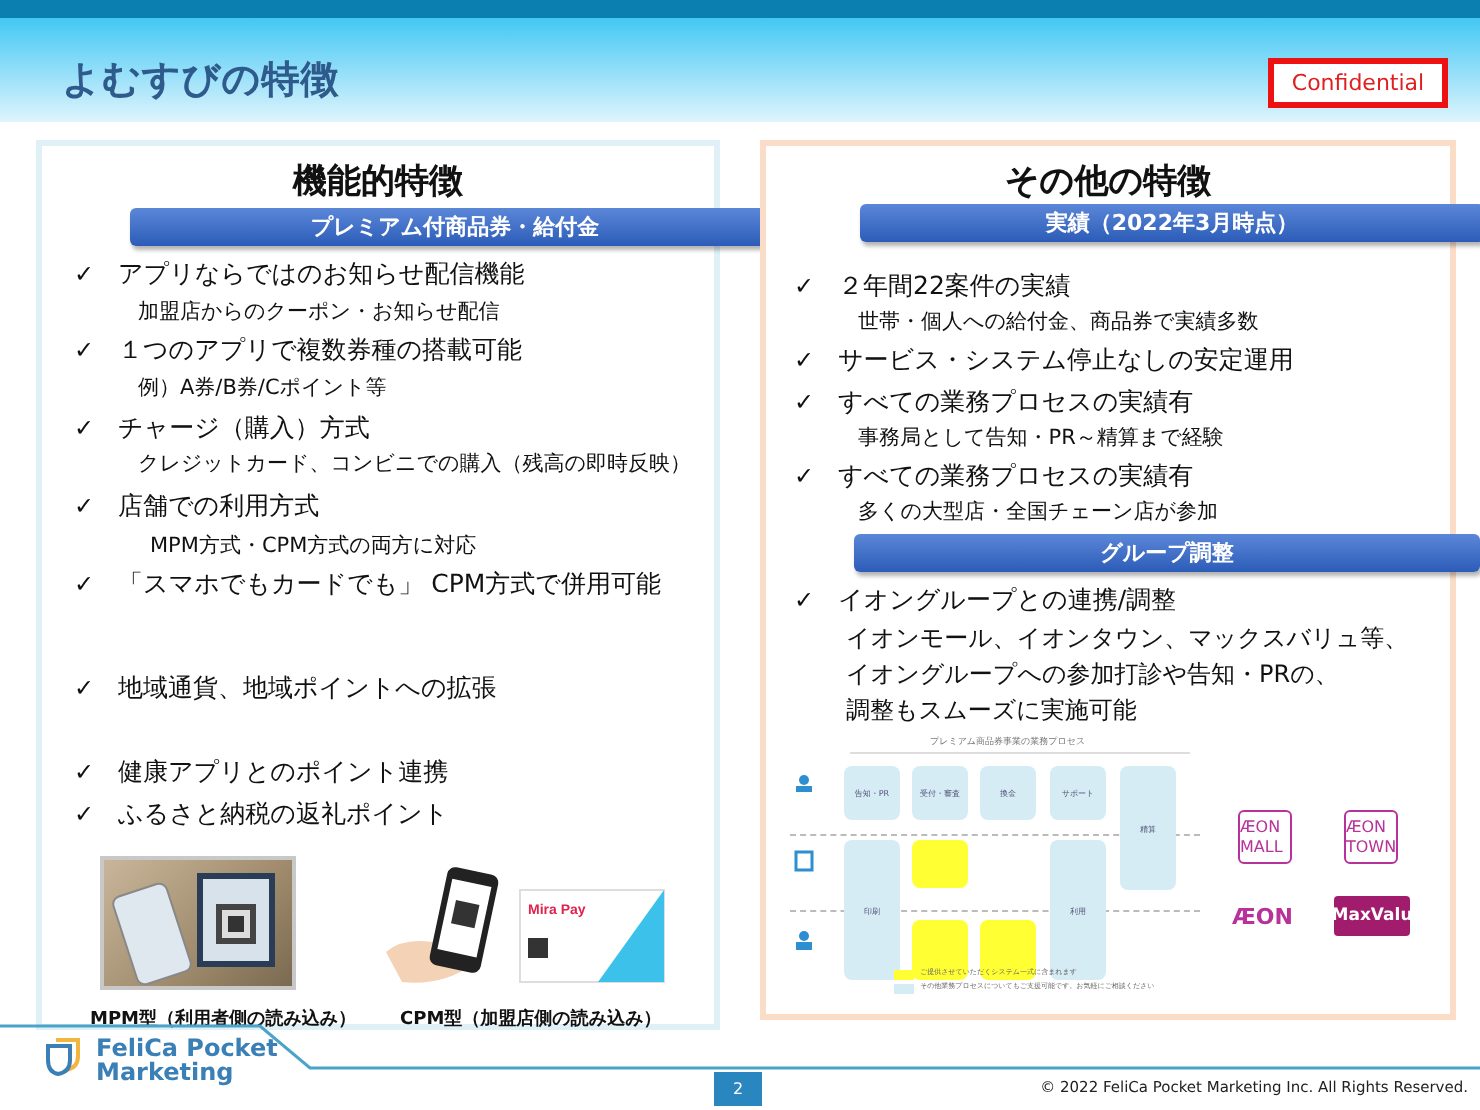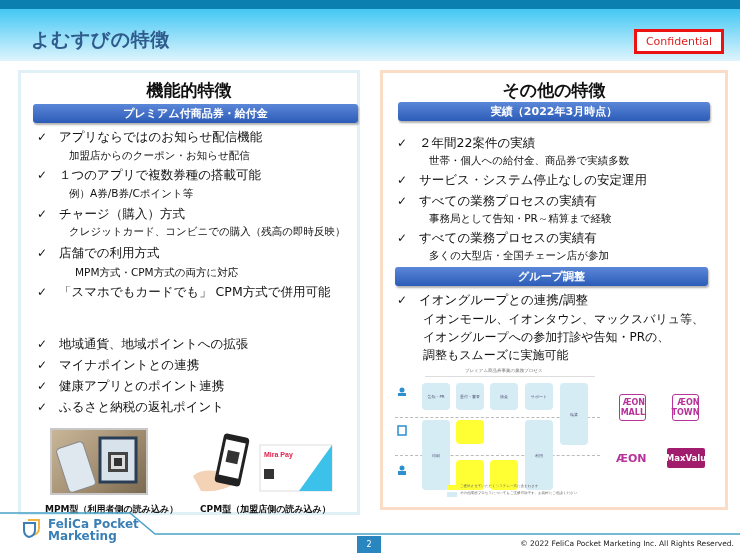--- a/index.html
+++ b/index.html
@@ -13,37 +13,37 @@
   .confidential { position: absolute; left: 634px; top: 20px; width: 90px; height: 25px; border: 3px solid #ee1111;
     background: #fff; color: #e02020; font-size: 11px; display: flex; align-items: center; justify-content: center; }
 
   .panel { position: absolute; top: 70px; height: 445px; background: #fff; }
   .panel-left { left: 18px; width: 342px; border: 3px solid #dff0f7; }
   .panel-right { left: 380px; width: 348px; height: 440px; border: 3px solid #fbdcc6; }
 
   .panel-title { position: absolute; left: 0; width: 100%; text-align: center; font-size: 17px; font-weight: bold; color: #111; }
   .bar { position: absolute; height: 19px; border-radius: 3px;
     background: linear-gradient(#5b87d8, #2c5cb8); color: #fff; font-size: 11px; font-weight: bold;
-    display: flex; align-items: center; justify-content: center; box-shadow: 1px 2px 2px rgba(0,0,0,0.3); }
+    display: flex; align-items: center; justify-content: center; box-shadow: 1px 2px 2px rgba(0,0,0,0.3); margin-left: 32px; }
 
   .item { position: absolute; font-size: 12.5px; color: #111; white-space: nowrap; }
   .item .chk { display: inline-block; width: 22px; font-size: 12px; }
   .sub { position: absolute; font-size: 10.5px; color: #111; white-space: nowrap; }
 
   .photo { position: absolute; border: 2px solid #c8c8c8; overflow: hidden; }
   .caption { position: absolute; font-size: 9px; font-weight: bold; color: #111; white-space: nowrap; }
 
   .diagram { position: absolute; left: 385px; top: 365px; width: 225px; height: 135px; background: #fff; }
   .dg-box { position: absolute; background: #d5ecf5; border-radius: 4px; font-size: 4px; color: #557; display: flex; align-items: center; justify-content: center; }
   .dg-yel { position: absolute; background: #ffff33; border-radius: 4px; }
   .dg-person { position: absolute; width: 10px; height: 12px; }
   .dg-line { position: absolute; border-top: 1px dashed #bbb; }
 
-  .logo { position: absolute; border: 1.5px solid #b7329a; border-radius: 3px; color: #b7329a; font-size: 8px; font-weight: bold;
-    display: flex; align-items: center; justify-content: center; text-align: right; line-height: 10px; }
+  .logo { position: absolute; border: 1.5px solid #b7329a; border-radius: 3px; color: #b7329a; font-size: 8px; font-weight: normal;
+    display: flex; align-items: center; justify-content: center; text-align: left; line-height: 10px; margin-top: 11px; }
 
   .footer-line { position: absolute; }
   .fpm-logo { position: absolute; left: 22px; top: 518px; }
   .fpm-text { position: absolute; left: 48px; top: 518px; font-size: 12px; font-weight: bold; color: #3a7fb5; line-height: 12px; }
   .page-num { position: absolute; left: 357px; top: 536px; width: 24px; height: 17px; background: #2a86bf; color: #fff;
     font-size: 8px; display: flex; align-items: center; justify-content: center; }
   .copyright { position: absolute; right: 6px; top: 539px; font-size: 7.5px; color: #222; }
 </style>
 </head>
 <body>
@@ -67,21 +67,20 @@
   <div class="item" style="left:16px; top:133px;"><span class="chk">✓</span><span>チャージ（購入）方式</span></div>
   <div class="sub" style="left:48px; top:152px;">クレジットカード、コンビニでの購入（残高の即時反映）</div>
 
   <div class="item" style="left:16px; top:172px;"><span class="chk">✓</span><span>店舗での利用方式</span></div>
   <div class="sub" style="left:54px; top:193px;">MPM方式・CPM方式の両方に対応</div>
 
   <div class="item" style="left:16px; top:211px;"><span class="chk">✓</span><span>「スマホでもカードでも」 CPM方式で併用可能</span></div>
 
 
   <div class="item" style="left:16px; top:263px;"><span class="chk">✓</span><span>地域通貨、地域ポイントへの拡張</span></div>
-  <div class="item" style="left:16px; top:284px;"><span class="chk">✓</span><span>マイナポイントとの連携</span></div>
   <div class="item" style="left:16px; top:305px;"><span class="chk">✓</span><span>健康アプリとのポイント連携</span></div>
   <div class="item" style="left:16px; top:326px;"><span class="chk">✓</span><span>ふるさと納税の返礼ポイント</span></div>
 
   <div class="photo" style="left:29px; top:355px; width:98px; height:67px; background: linear-gradient(135deg,#c9b69a,#9f8a6c 60%,#7a6a50);">
     <svg width="98" height="67">
       <rect x="10" y="14" width="28" height="46" rx="4" fill="#dfe7ef" stroke="#888" transform="rotate(-18 24 37)"></rect>
       <rect x="48" y="8" width="36" height="44" fill="#d8e2ea" stroke="#2a3d57" stroke-width="3"></rect>
       <rect x="56" y="22" width="20" height="20" fill="#444"></rect>
       <rect x="59" y="25" width="14" height="14" fill="#ddd"></rect>
       <rect x="62" y="28" width="8" height="8" fill="#333"></rect>

